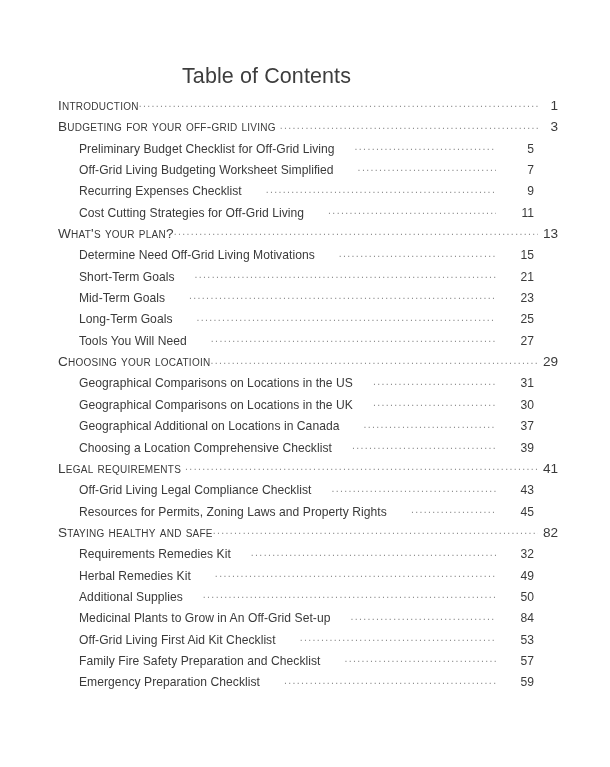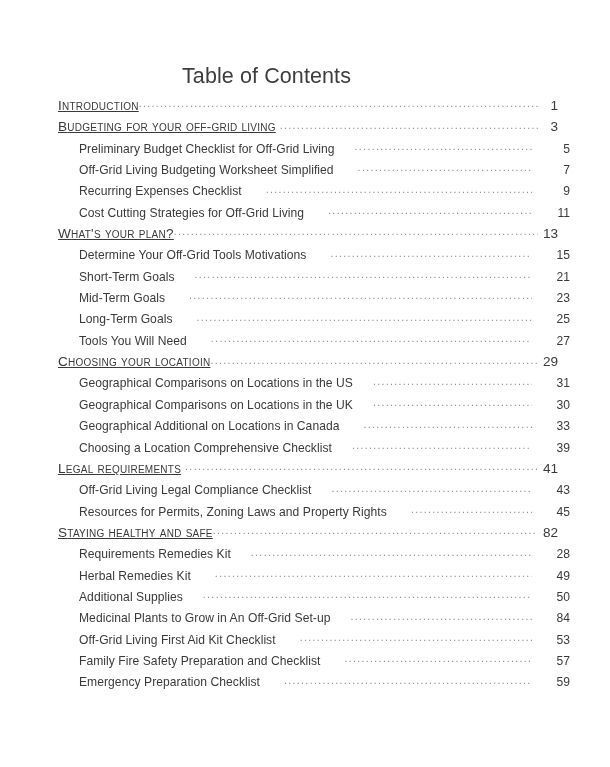--- a/index.html
+++ b/index.html
@@ -78,34 +78,33 @@
   
   .level1 {
     padding-left: 58px;
     padding-right: 52px;
   }
   .level1 .label {
     font-size: 13.6px;
     font-variant: small-caps;
     text-transform: lowercase;
     letter-spacing: 0.25px;
-    text-decoration: underline;
   }
   .level1 .label::first-letter {
     text-transform: uppercase;
   }
   .level1 .pageno {
     font-size: 13.6px;
     min-width: 20px;
   }
 
   
   .level2 {
     padding-left: 79px;
-    padding-right: 40px;
+    padding-right: 76px;
     gap: 20px;
   }
   .level2 .label {
     font-size: 12.1px;
     letter-spacing: 0.05px;
   }
   .level2 .pageno {
     font-size: 12.1px;
     min-width: 18px;
   }
@@ -149,21 +148,21 @@
         <span class="label">Cost Cutting Strategies for Off-Grid Living</span>
         <span class="leader"></span>
         <span class="pageno">11</span>
       </div>
       <div class="toc-entry level1">
         <span class="label">What's Your Plan?</span>
         <span class="leader"></span>
         <span class="pageno">13</span>
       </div>
       <div class="toc-entry level2 gap-before">
-        <span class="label">Determine Your Off-Grid Tools Motivations</span>
+        <span class="label">Determine Need Off-Grid Living Motivations</span>
         <span class="leader"></span>
         <span class="pageno">15</span>
       </div>
       <div class="toc-entry level2">
         <span class="label">Short-Term Goals</span>
         <span class="leader"></span>
         <span class="pageno">21</span>
       </div>
       <div class="toc-entry level2 gap-before">
         <span class="label">Mid-Term Goals</span>
@@ -191,21 +190,21 @@
         <span class="pageno">31</span>
       </div>
       <div class="toc-entry level2">
         <span class="label">Geographical Comparisons on Locations in the UK</span>
         <span class="leader"></span>
         <span class="pageno">30</span>
       </div>
       <div class="toc-entry level2 gap-before">
         <span class="label">Geographical Additional on Locations in Canada</span>
         <span class="leader"></span>
-        <span class="pageno">33</span>
+        <span class="pageno">37</span>
       </div>
       <div class="toc-entry level2">
         <span class="label">Choosing a Location Comprehensive Checklist</span>
         <span class="leader"></span>
         <span class="pageno">39</span>
       </div>
       <div class="toc-entry level1 gap-before">
         <span class="label">Legal Requirements</span>
         <span class="leader"></span>
         <span class="pageno">41</span>
@@ -221,21 +220,21 @@
         <span class="pageno">45</span>
       </div>
       <div class="toc-entry level1">
         <span class="label">Staying Healthy and Safe</span>
         <span class="leader"></span>
         <span class="pageno">82</span>
       </div>
       <div class="toc-entry level2">
         <span class="label">Requirements Remedies Kit</span>
         <span class="leader"></span>
-        <span class="pageno">28</span>
+        <span class="pageno">32</span>
       </div>
       <div class="toc-entry level2 gap-before">
         <span class="label">Herbal Remedies Kit</span>
         <span class="leader"></span>
         <span class="pageno">49</span>
       </div>
       <div class="toc-entry level2">
         <span class="label">Additional Supplies</span>
         <span class="leader"></span>
         <span class="pageno">50</span>

